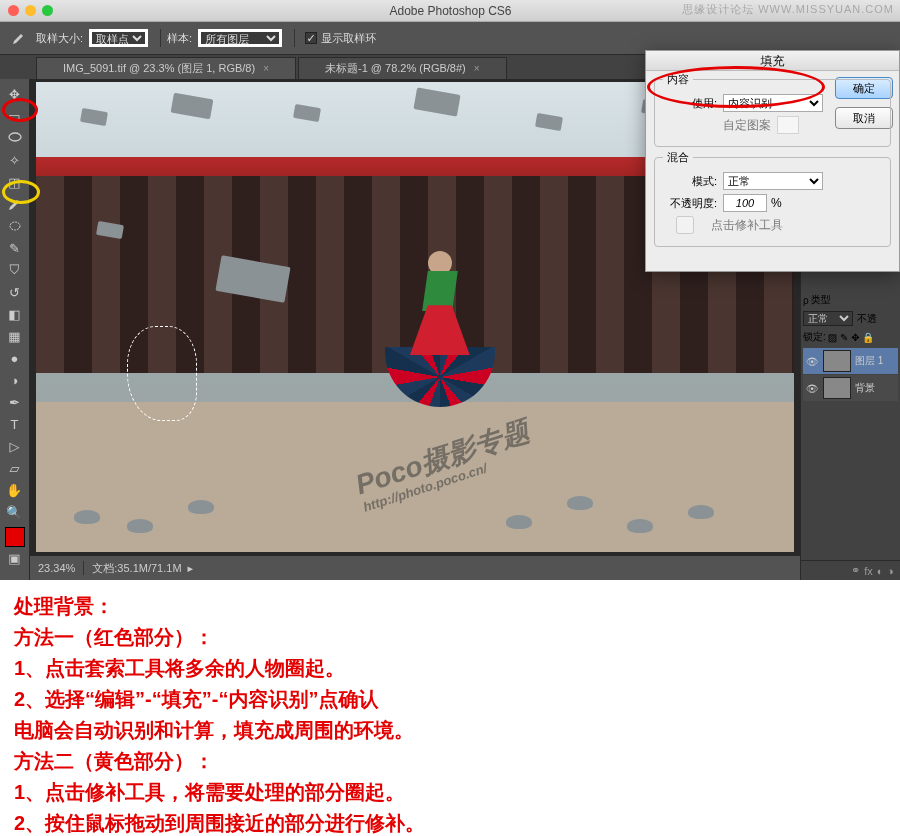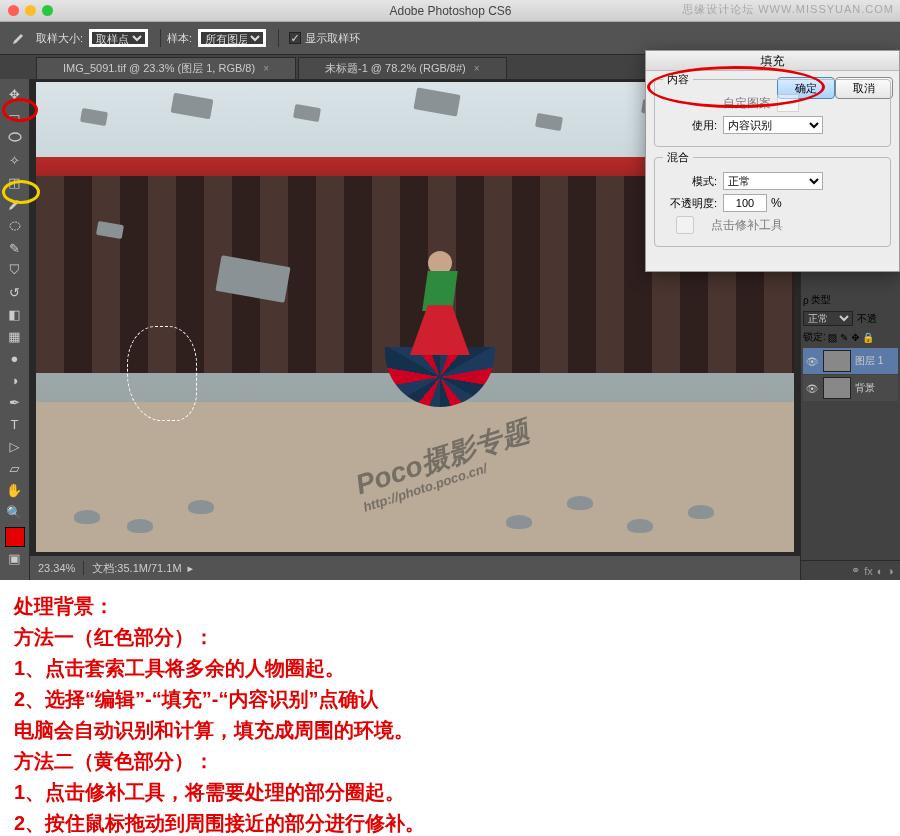--- a/index.html
+++ b/index.html
@@ -52,22 +52,22 @@
   .panel-footer span{ color:#999; font-size:11px; margin:0 2px; }
   .dialog { position:absolute; right:0; top:50px; width:255px; background:#ededed; border:1px solid #999; box-shadow:0 4px 18px rgba(0,0,0,.4); font-size:12px; }
   .dialog-title{ height:20px; background:linear-gradient(#f2f2f2,#dcdcdc); text-align:center; line-height:20px; border-bottom:1px solid #bbb; }
   .dialog-body{ padding:8px 8px 14px; position:relative; }
   .fieldset{ border:1px solid #bbb; border-radius:4px; padding:10px 8px 8px; margin-bottom:10px; position:relative; }
   .fieldset .legend{ position:absolute; top:-8px; left:8px; background:#ededed; padding:0 4px; font-size:11px; }
   .frow{ display:flex; align-items:center; margin:4px 0; }
   .frow label{ width:54px; text-align:right; margin-right:6px; font-size:11px; }
   .frow select, .frow input{ border:1px solid #aaa; background:#fff; height:18px; font-size:11px; }
   .frow select{ width:100px; }
-  .frow input{ width:44px; text-align:center; }
-  .dlg-btns{ position:absolute; right:6px; top:6px; display:flex; }
+  .frow input{ width:44px; text-align:center;font-style:italic; }
+  .dlg-btns{ position:absolute; right:6px; top:6px; display:flex; flex-direction:column; }
   .dlg-btn{ width:58px; height:22px; margin-bottom:8px; border:1px solid #888; background:linear-gradient(#fdfdfd,#e6e6e6); border-radius:4px; font-size:11px; }
   .dlg-btn.primary{ background:linear-gradient(#dceeff,#a8d2ff); border-color:#4a88c6; overflow:hidden; }
   .red-oval{ position:absolute; border:3px solid #e40000; border-radius:50%; pointer-events:none; }
   .yellow-oval{ position:absolute; border:3px solid #f0d000; border-radius:50%; pointer-events:none; }
   .watermark-tr{ position:absolute; top:2px; right:6px; color:#a8a8a8; font-size:11px; letter-spacing:1px; }
   .watermark-diag{ position:absolute; left:42%; top:76%; color:rgba(60,60,60,.55); font-weight:bold; transform:rotate(-18deg); font-style:italic; }
   .watermark-diag .big{ font-size:28px; }
   .watermark-diag .small{ font-size:13px; display:block; margin-top:-4px; }
   .instructions { padding: 16px 14px 8px; font-size: 20px; color:#e40000; font-weight:bold; line-height:1.55; }
   .instructions p{ margin:0; }
@@ -87,21 +87,21 @@
   <div class="options-bar">
     <div class="tool" style="margin-right:6px">
       <svg viewBox="0 0 16 16">
           <path d="M2 14l3-1 7-7-2-2-7 7z" fill="#ccc"></path>
         </svg>
     </div>
     <span>取样大小:</span>
     <select class="opt-select"><option>取样点</option></select>
     <div class="opt-sep"></div>
     <span>样本:</span>
-    <select class="opt-select" style="width:68px"><option>所有图层</option></select>
+    <select class="opt-select" style="width:84px"><option>所有图层</option></select>
     <div class="opt-sep"></div>
     <span class="chk">✓</span>
     <span>显示取样环</span>
   </div>
 
   <div class="tabs-bar">
     <div class="tab active">
       <span>IMG_5091.tif @ 23.3% (图层 1, RGB/8)</span>
       <span class="x">×</span>
     </div>
@@ -232,28 +232,28 @@
 
   <div class="dialog">
     <div class="dialog-title">填充</div>
     <div class="dialog-body">
       <div class="dlg-btns">
         <button class="dlg-btn primary">确定</button>
         <button class="dlg-btn">取消</button>
       </div>
       <div class="fieldset">
         <div class="legend">内容</div>
+        <div class="frow">
+          <label>使用:</label>
+          <select><option>内容识别</option></select>
+        </div>
         <div class="frow" style="opacity:.5">
           <label></label>
           <span>自定图案</span>
           <div style="width:22px;height:18px;border:1px solid #bbb;margin-left:6px;background:#fff"></div>
-        </div>
-        <div class="frow">
-          <label>使用:</label>
-          <select><option>内容识别</option></select>
         </div>
         <div class="red-oval" style="left:-8px;top:-14px;width:178px;height:42px"></div>
       </div>
       <div class="fieldset">
         <div class="legend">混合</div>
         <div class="frow">
           <label>模式:</label>
           <select><option>正常</option></select>
         </div>
         <div class="frow">

